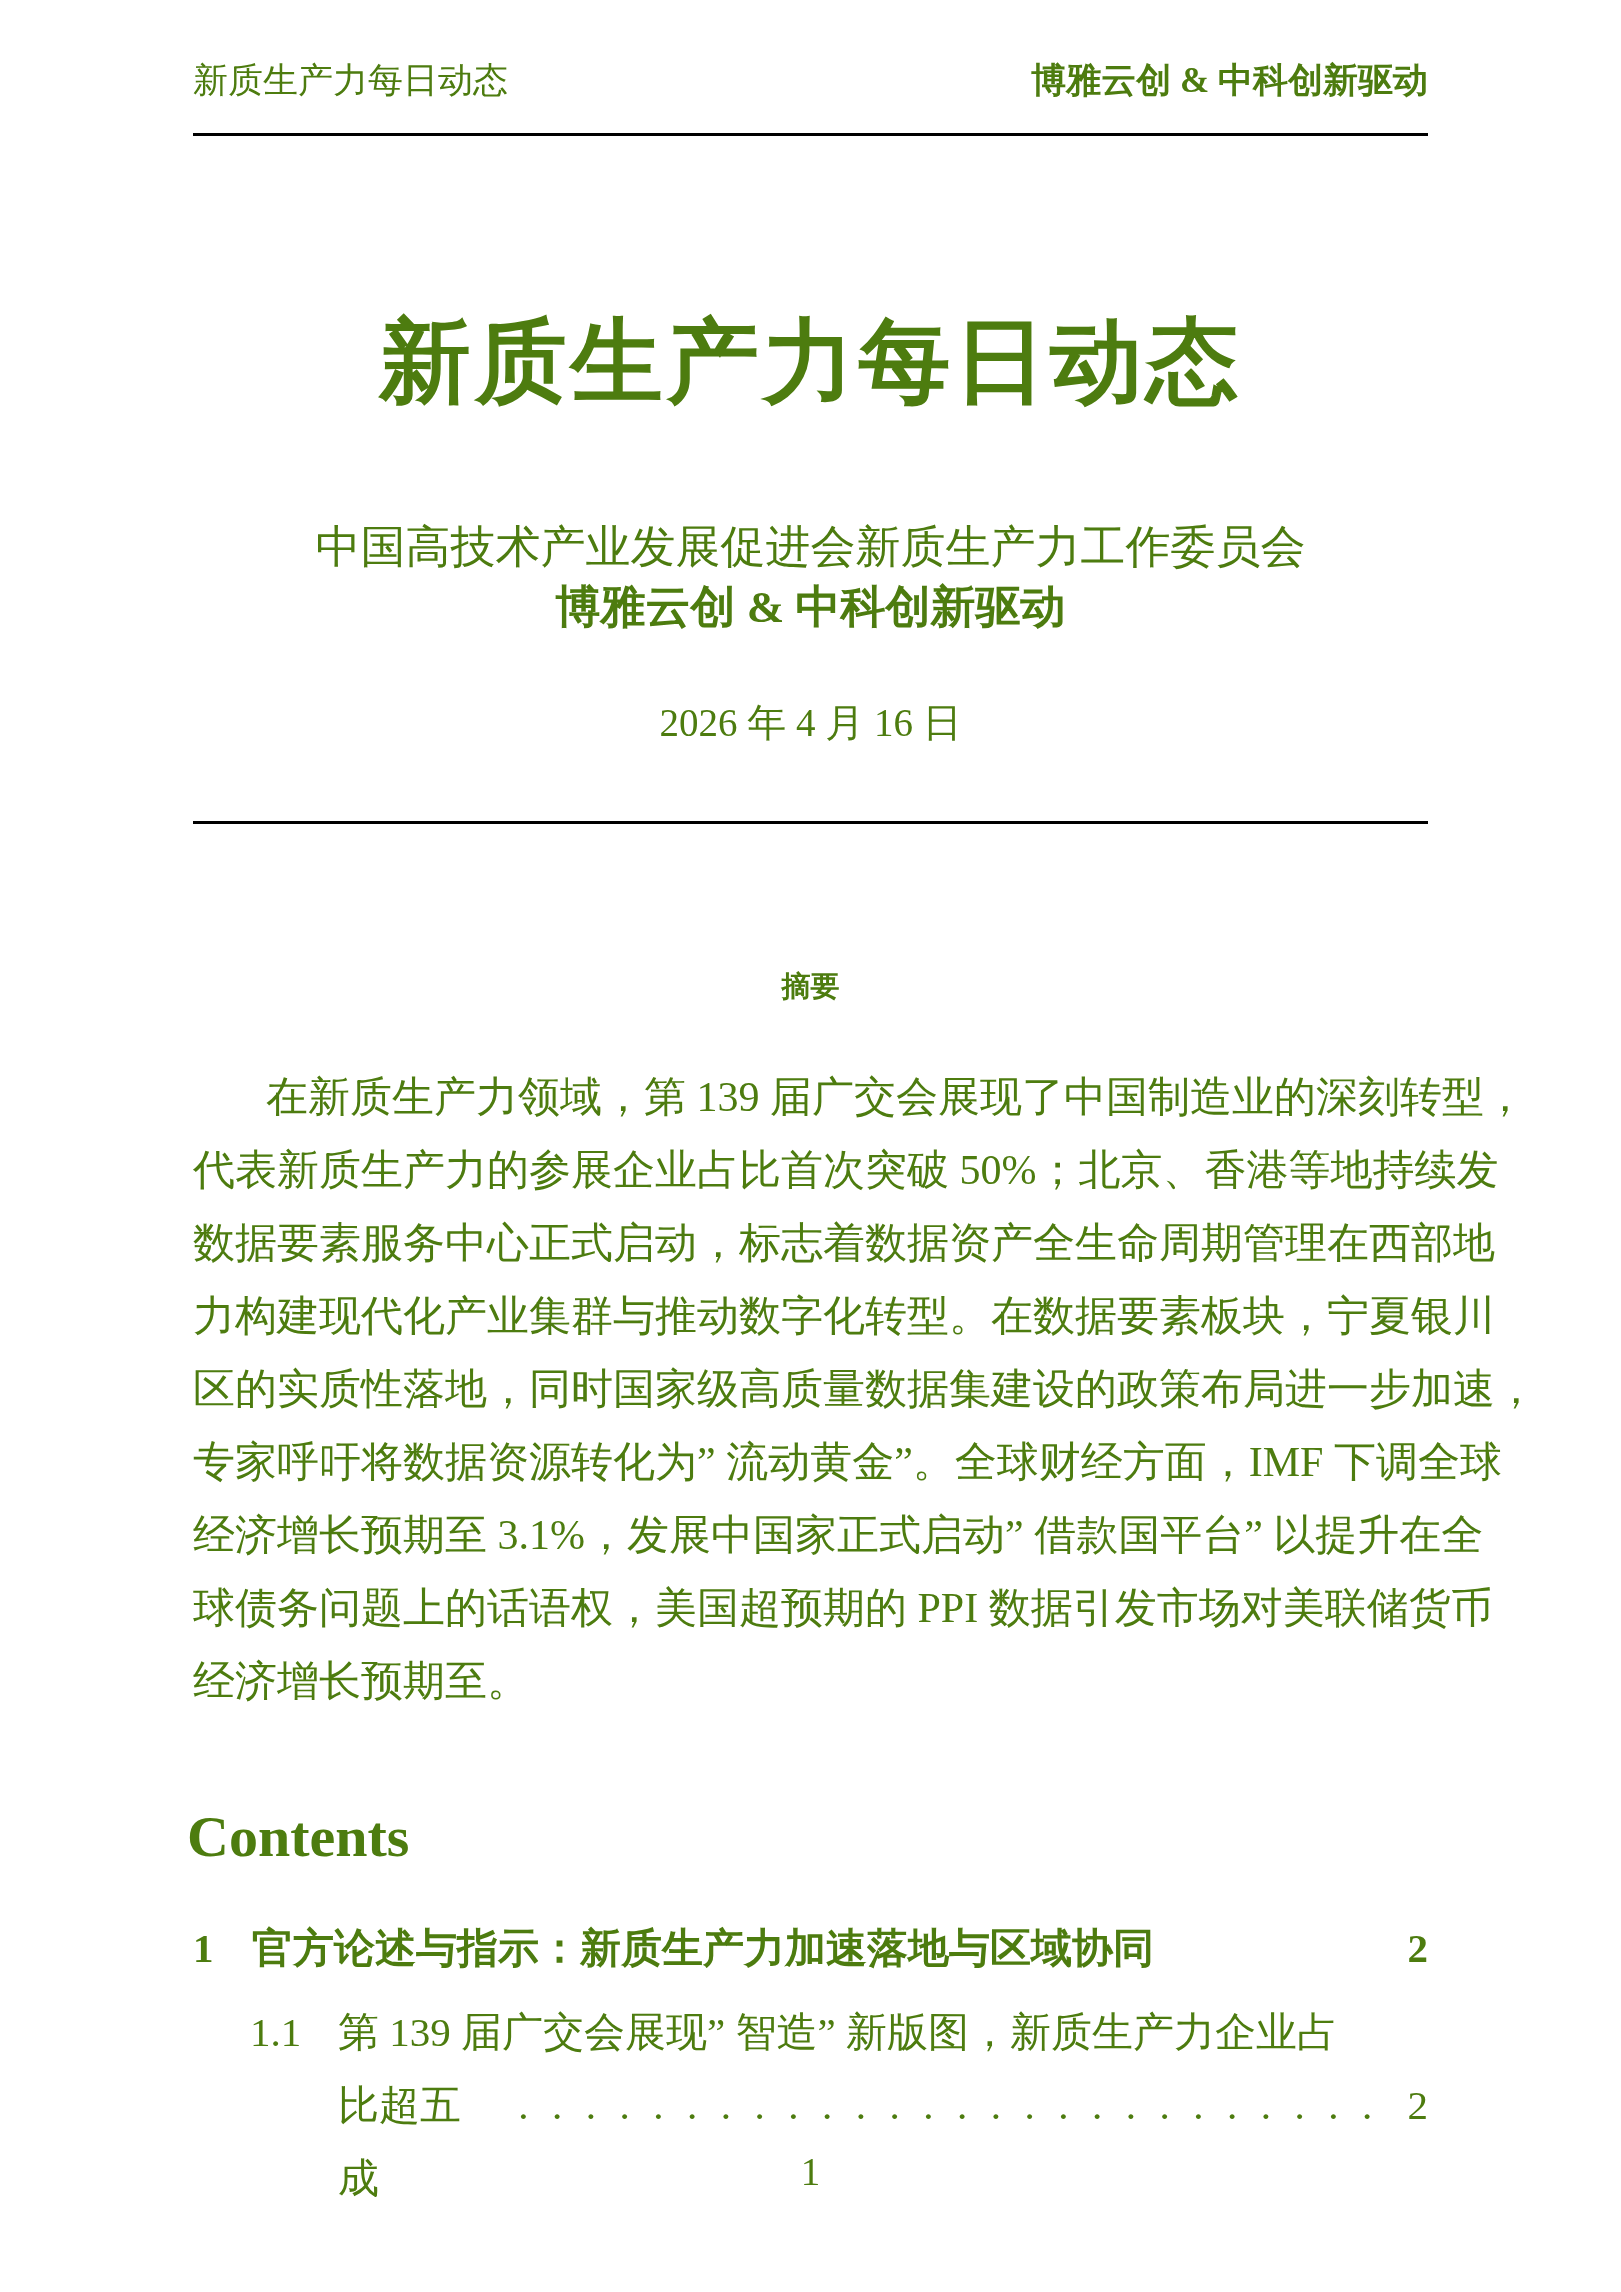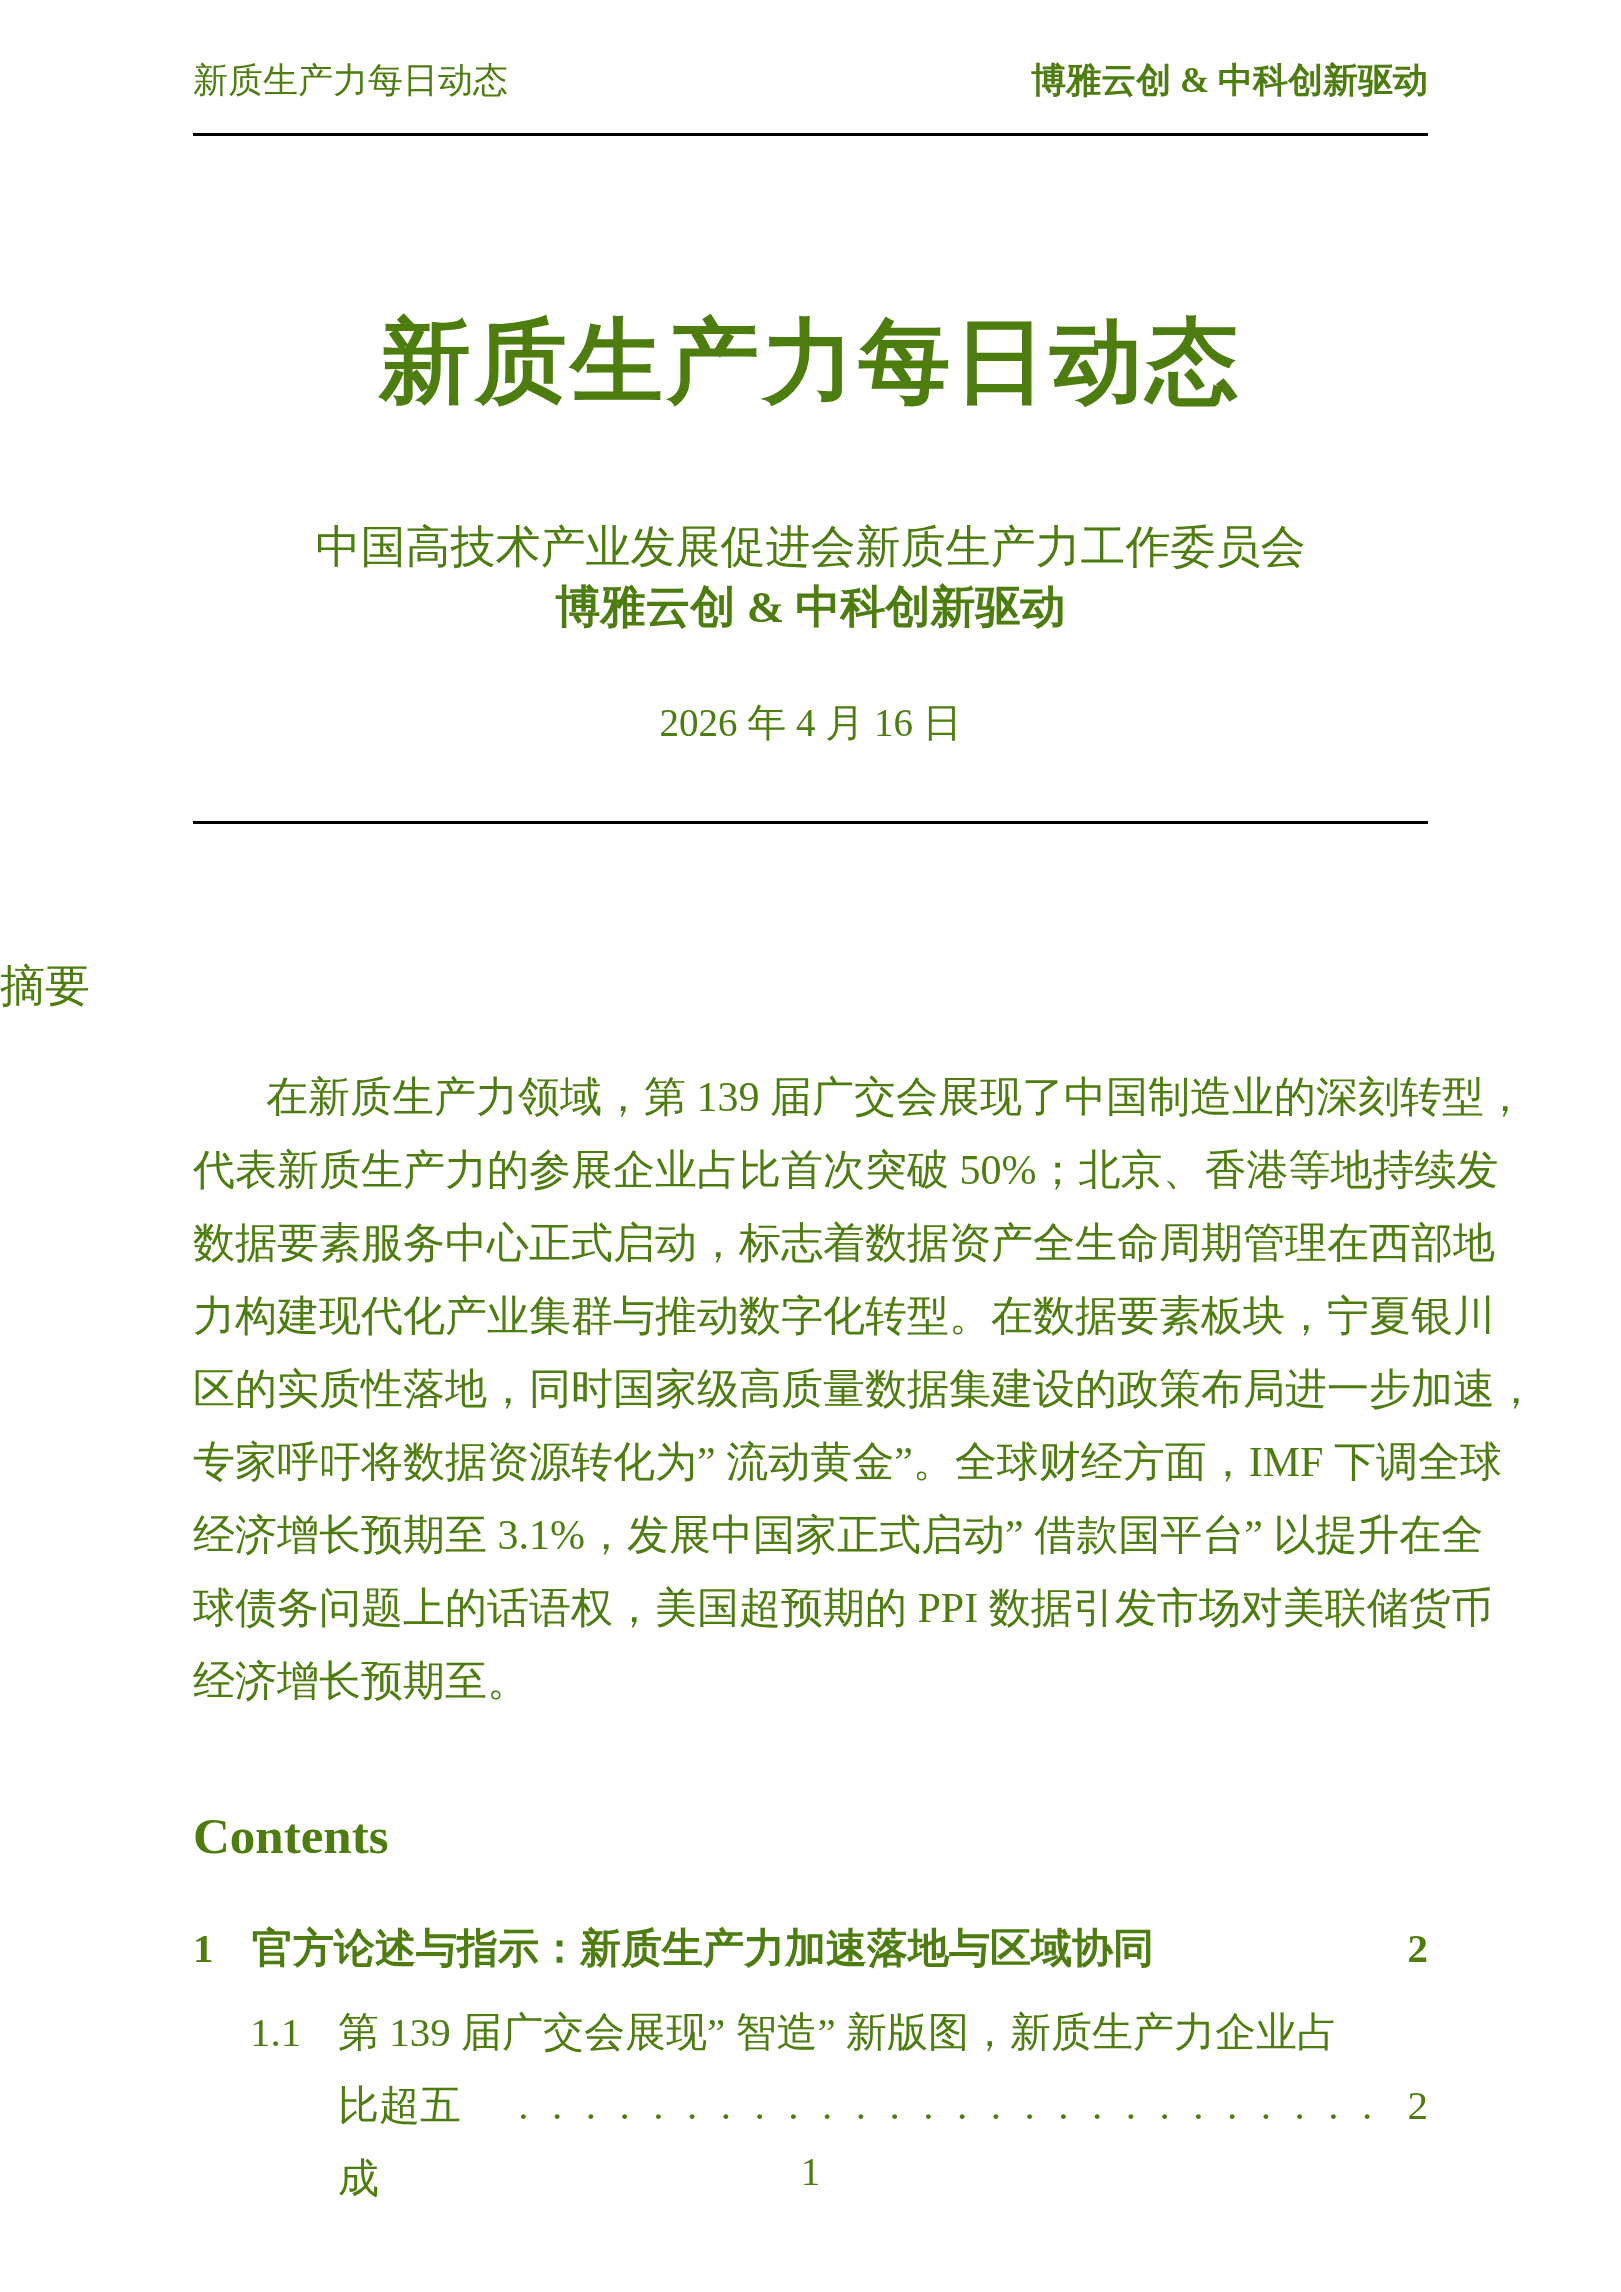--- a/index.html
+++ b/index.html
@@ -78,24 +78,24 @@
     text-align: center;
     font-size: 39px;
     line-height: 49px;
   }
   
   .abstract-heading {
     position: absolute;
     top: 961px;
     left: 0;
     width: 100%;
-    text-align: left;
-    font-size: 45px;
+    text-align: center;
+    font-size: 29px;
     line-height: 51px;
-    font-weight: normal;
+    font-weight: bold;
   }
   .abstract-body {
     position: absolute;
     top: 1061px;
     left: 193px;
     width: 1235px;
     font-size: 42px;
     line-height: 73px;
   }
   .abs-line {
@@ -104,22 +104,22 @@
     white-space: nowrap;
   }
   .abs-line.indent { text-indent: 73px; }
   .abs-line.last {
     text-align-last: left;
   }
   
   .contents-heading {
     position: absolute;
     top: 1805px;
-    left: 193px;
-    font-size: 51px;
+    left: 187px;
+    font-size: 58px;
     line-height: 63px;
     font-weight: bold;
   }
   .toc-sec {
     position: absolute;
     top: 1923px;
     left: 193px;
     width: 1235px;
     display: flex;
     align-items: baseline;

